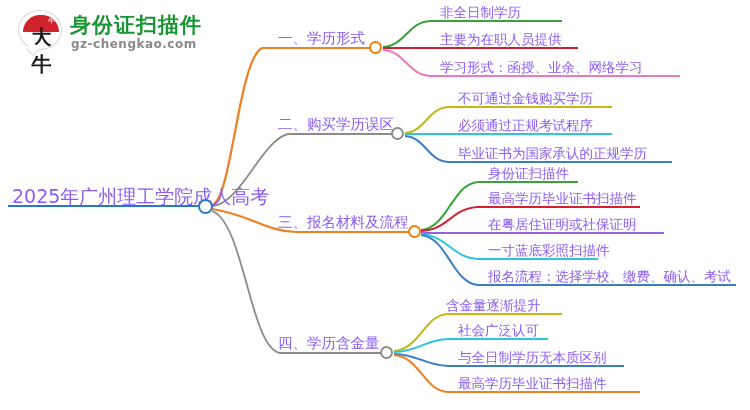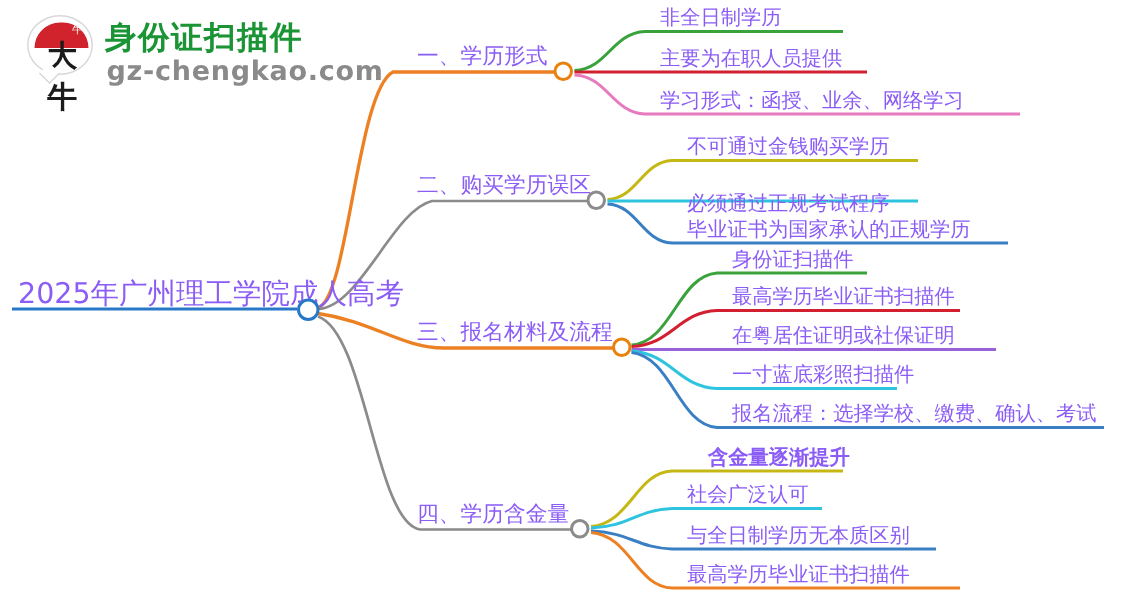--- a/index.html
+++ b/index.html
@@ -38,21 +38,21 @@
     font-size:20px;font-weight:bold;color:#1b1b1b;letter-spacing:-1px;
     font-family:"DejaVu Sans",sans-serif;
   }
   .logo .brand{
     position:absolute;left:52px;top:3px;
     font-size:21px;font-weight:bold;color:#1a9434;letter-spacing:1px;
     white-space:nowrap;font-family:"DejaVu Sans",sans-serif;
   }
   .logo .domain{
     position:absolute;left:53px;top:29px;
-    font-size:18px;font-weight:bold;color:#8a8a8a;letter-spacing:.5px;
+    font-size:12px;font-weight:bold;color:#8a8a8a;letter-spacing:.5px;
     white-space:nowrap;font-family:"DejaVu Sans",sans-serif;
   }
 
   
   .node-label{
     position:absolute;white-space:nowrap;
     font-size:14px;color:#8b5cf6;
     font-family:"DejaVu Sans","Liberation Sans",sans-serif;
     line-height:16px;
   }
@@ -122,33 +122,33 @@
   <div class="circle cat-orange" style="left:369px;top:41px;"></div>
 
   <div class="node-label leaf-label" style="left:440px;top:4px;">非全日制学历</div>
   <div class="node-label leaf-label" style="left:440px;top:31px;">主要为在职人员提供</div>
   <div class="node-label leaf-label" style="left:440px;top:59px;">学习形式：函授、业余、网络学习</div>
 
   <div class="node-label cat-label" style="left:278px;top:116px;">二、购买学历误区</div>
   <div class="circle cat-gray" style="left:391px;top:127px;"></div>
 
   <div class="node-label leaf-label" style="left:458px;top:90px;">不可通过金钱购买学历</div>
-  <div class="node-label leaf-label" style="left:458px;top:117px;margin-top:11px;">必须通过正规考试程序</div>
+  <div class="node-label leaf-label" style="left:458px;top:117px;">必须通过正规考试程序</div>
   <div class="node-label leaf-label" style="left:458px;top:145px;">毕业证书为国家承认的正规学历</div>
 
   <div class="node-label cat-label" style="left:278px;top:214px;">三、报名材料及流程</div>
   <div class="circle cat-orange" style="left:408px;top:225px;"></div>
 
   <div class="node-label leaf-label" style="left:488px;top:165px;">身份证扫描件</div>
   <div class="node-label leaf-label" style="left:488px;top:190px;">最高学历毕业证书扫描件</div>
   <div class="node-label leaf-label" style="left:488px;top:216px;">在粤居住证明或社保证明</div>
   <div class="node-label leaf-label" style="left:488px;top:242px;">一寸蓝底彩照扫描件</div>
   <div class="node-label leaf-label" style="left:488px;top:268px;">报名流程：选择学校、缴费、确认、考试</div>
 
   <div class="node-label cat-label" style="left:278px;top:335px;">四、学历含金量</div>
   <div class="circle cat-gray" style="left:380px;top:346px;"></div>
 
-  <div class="node-label leaf-label" style="left:472px;top:297px;font-weight:bold;">含金量逐渐提升</div>
+  <div class="node-label leaf-label" style="left:446px;top:297px;">含金量逐渐提升</div>
   <div class="node-label leaf-label" style="left:458px;top:322px;">社会广泛认可</div>
   <div class="node-label leaf-label" style="left:458px;top:349px;">与全日制学历无本质区别</div>
   <div class="node-label leaf-label" style="left:458px;top:375px;">最高学历毕业证书扫描件</div>
 
 </div>
 
 </body></html>

